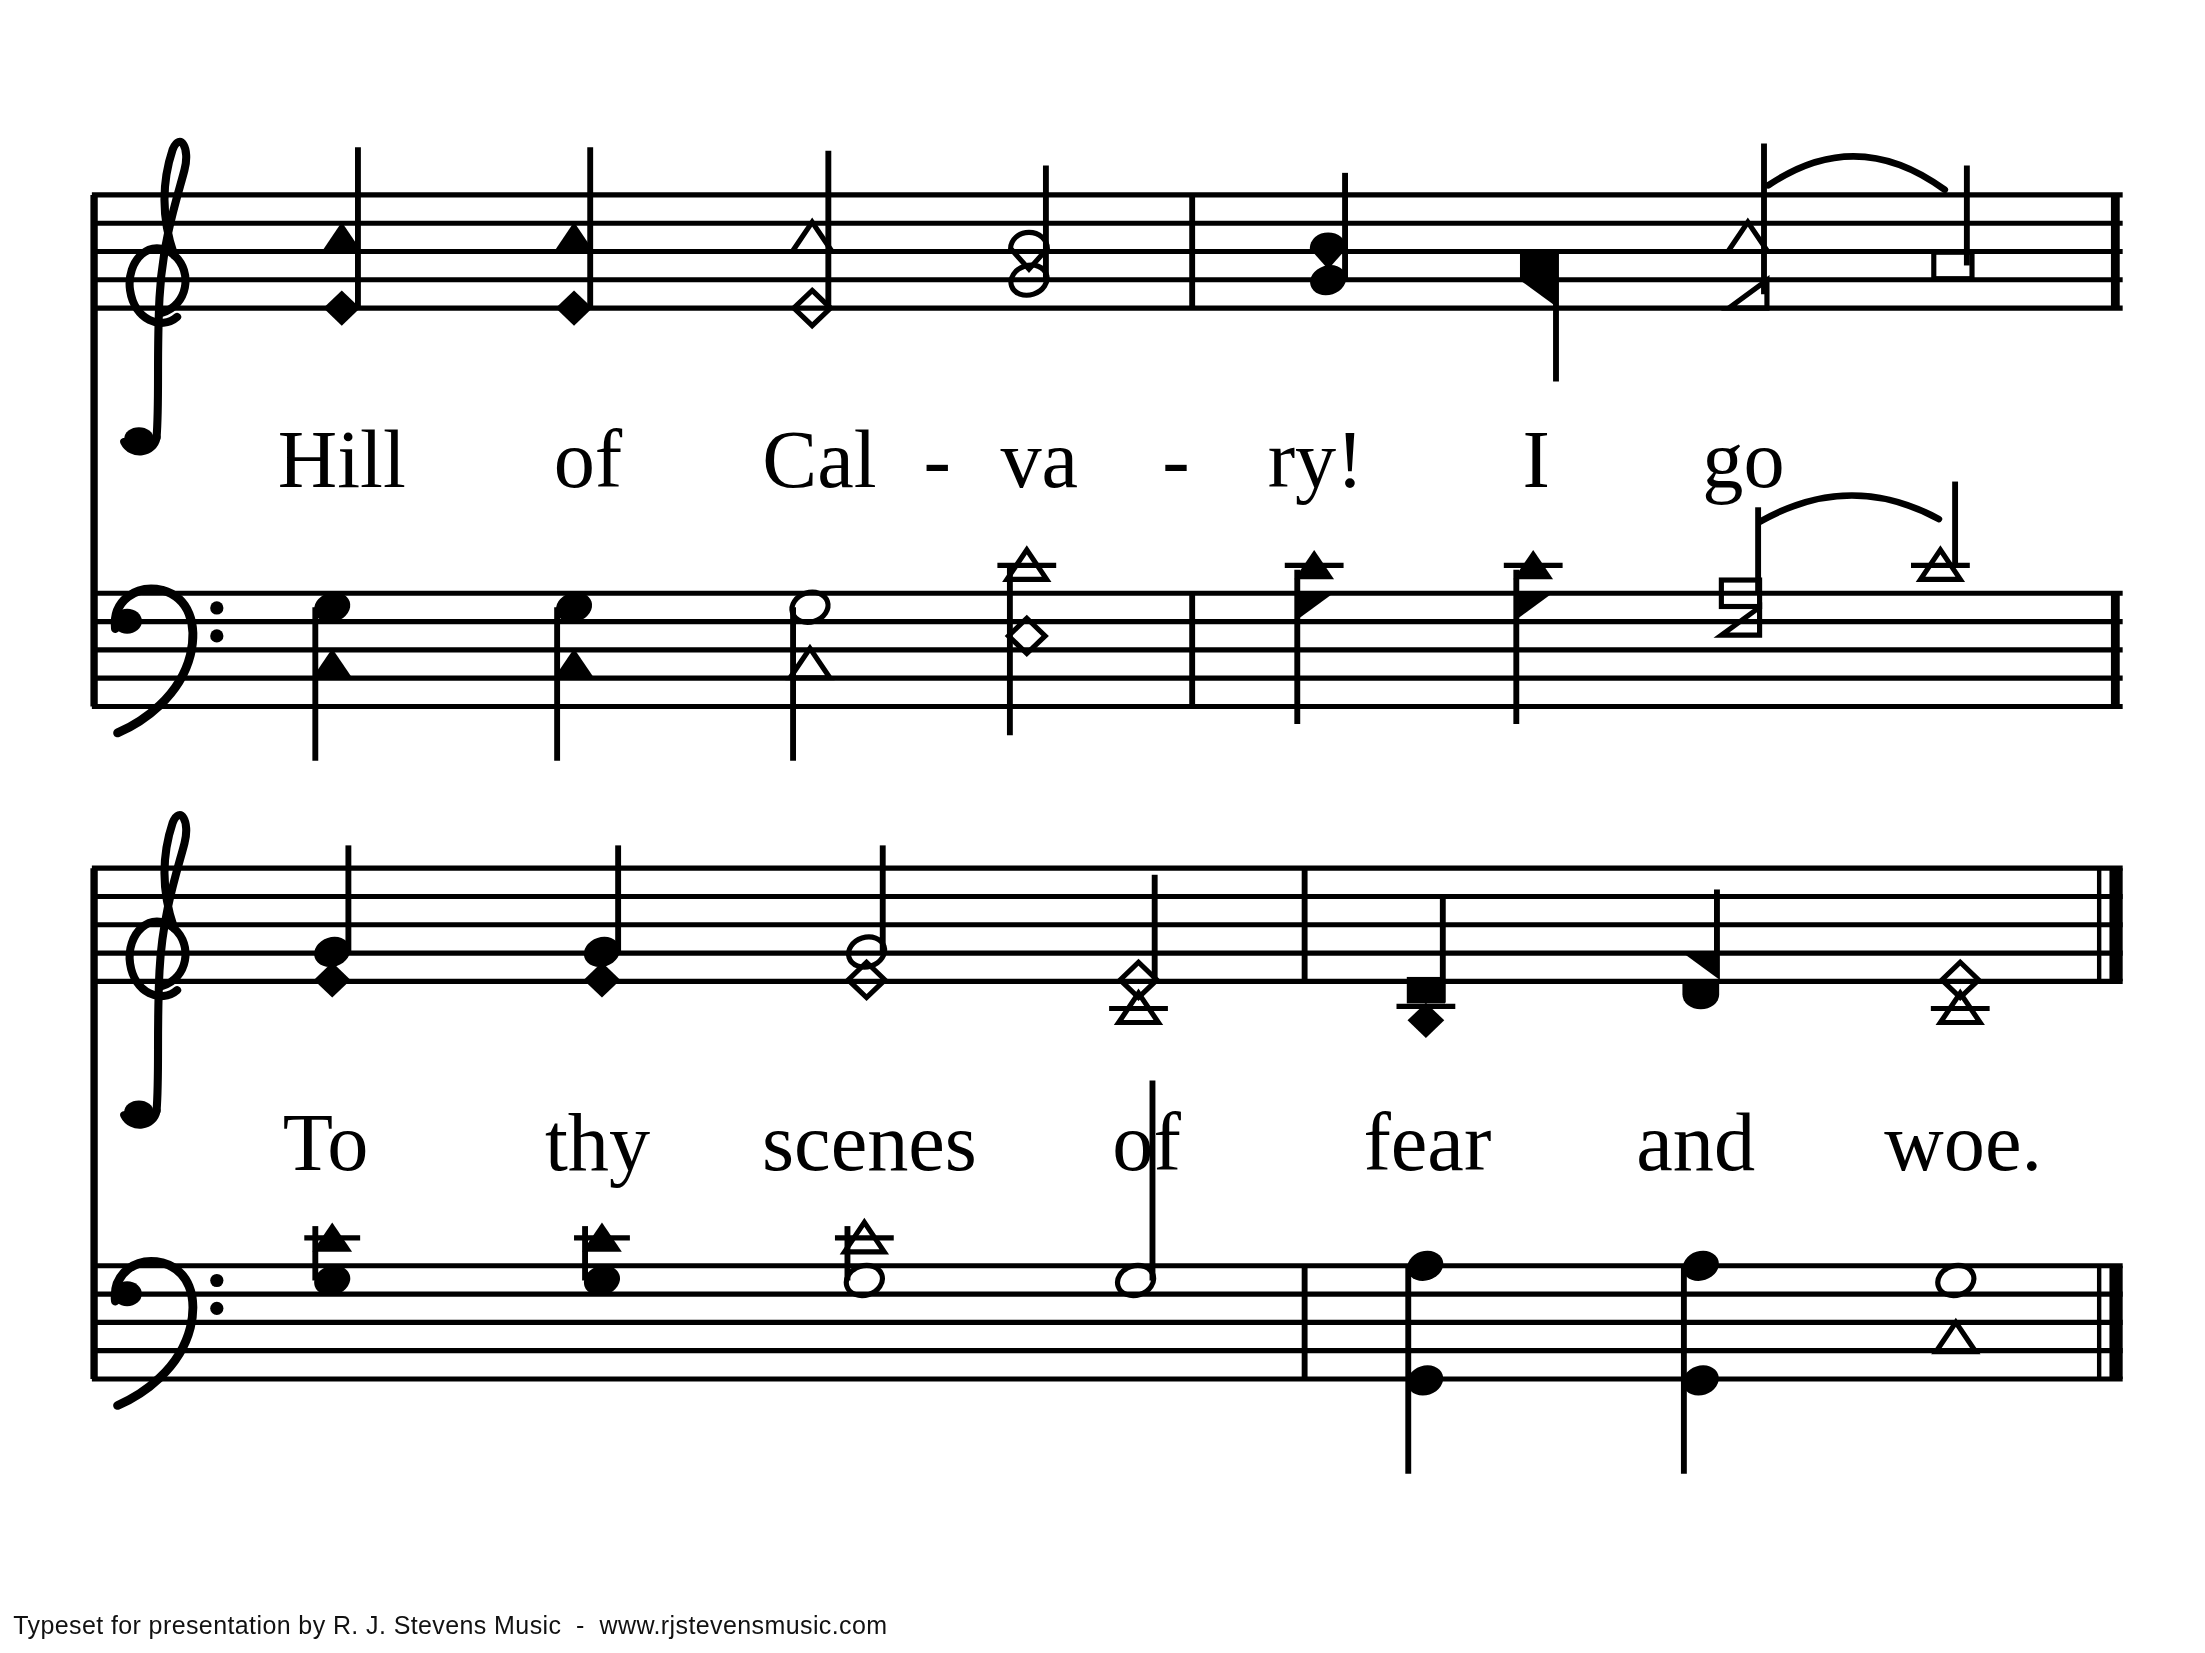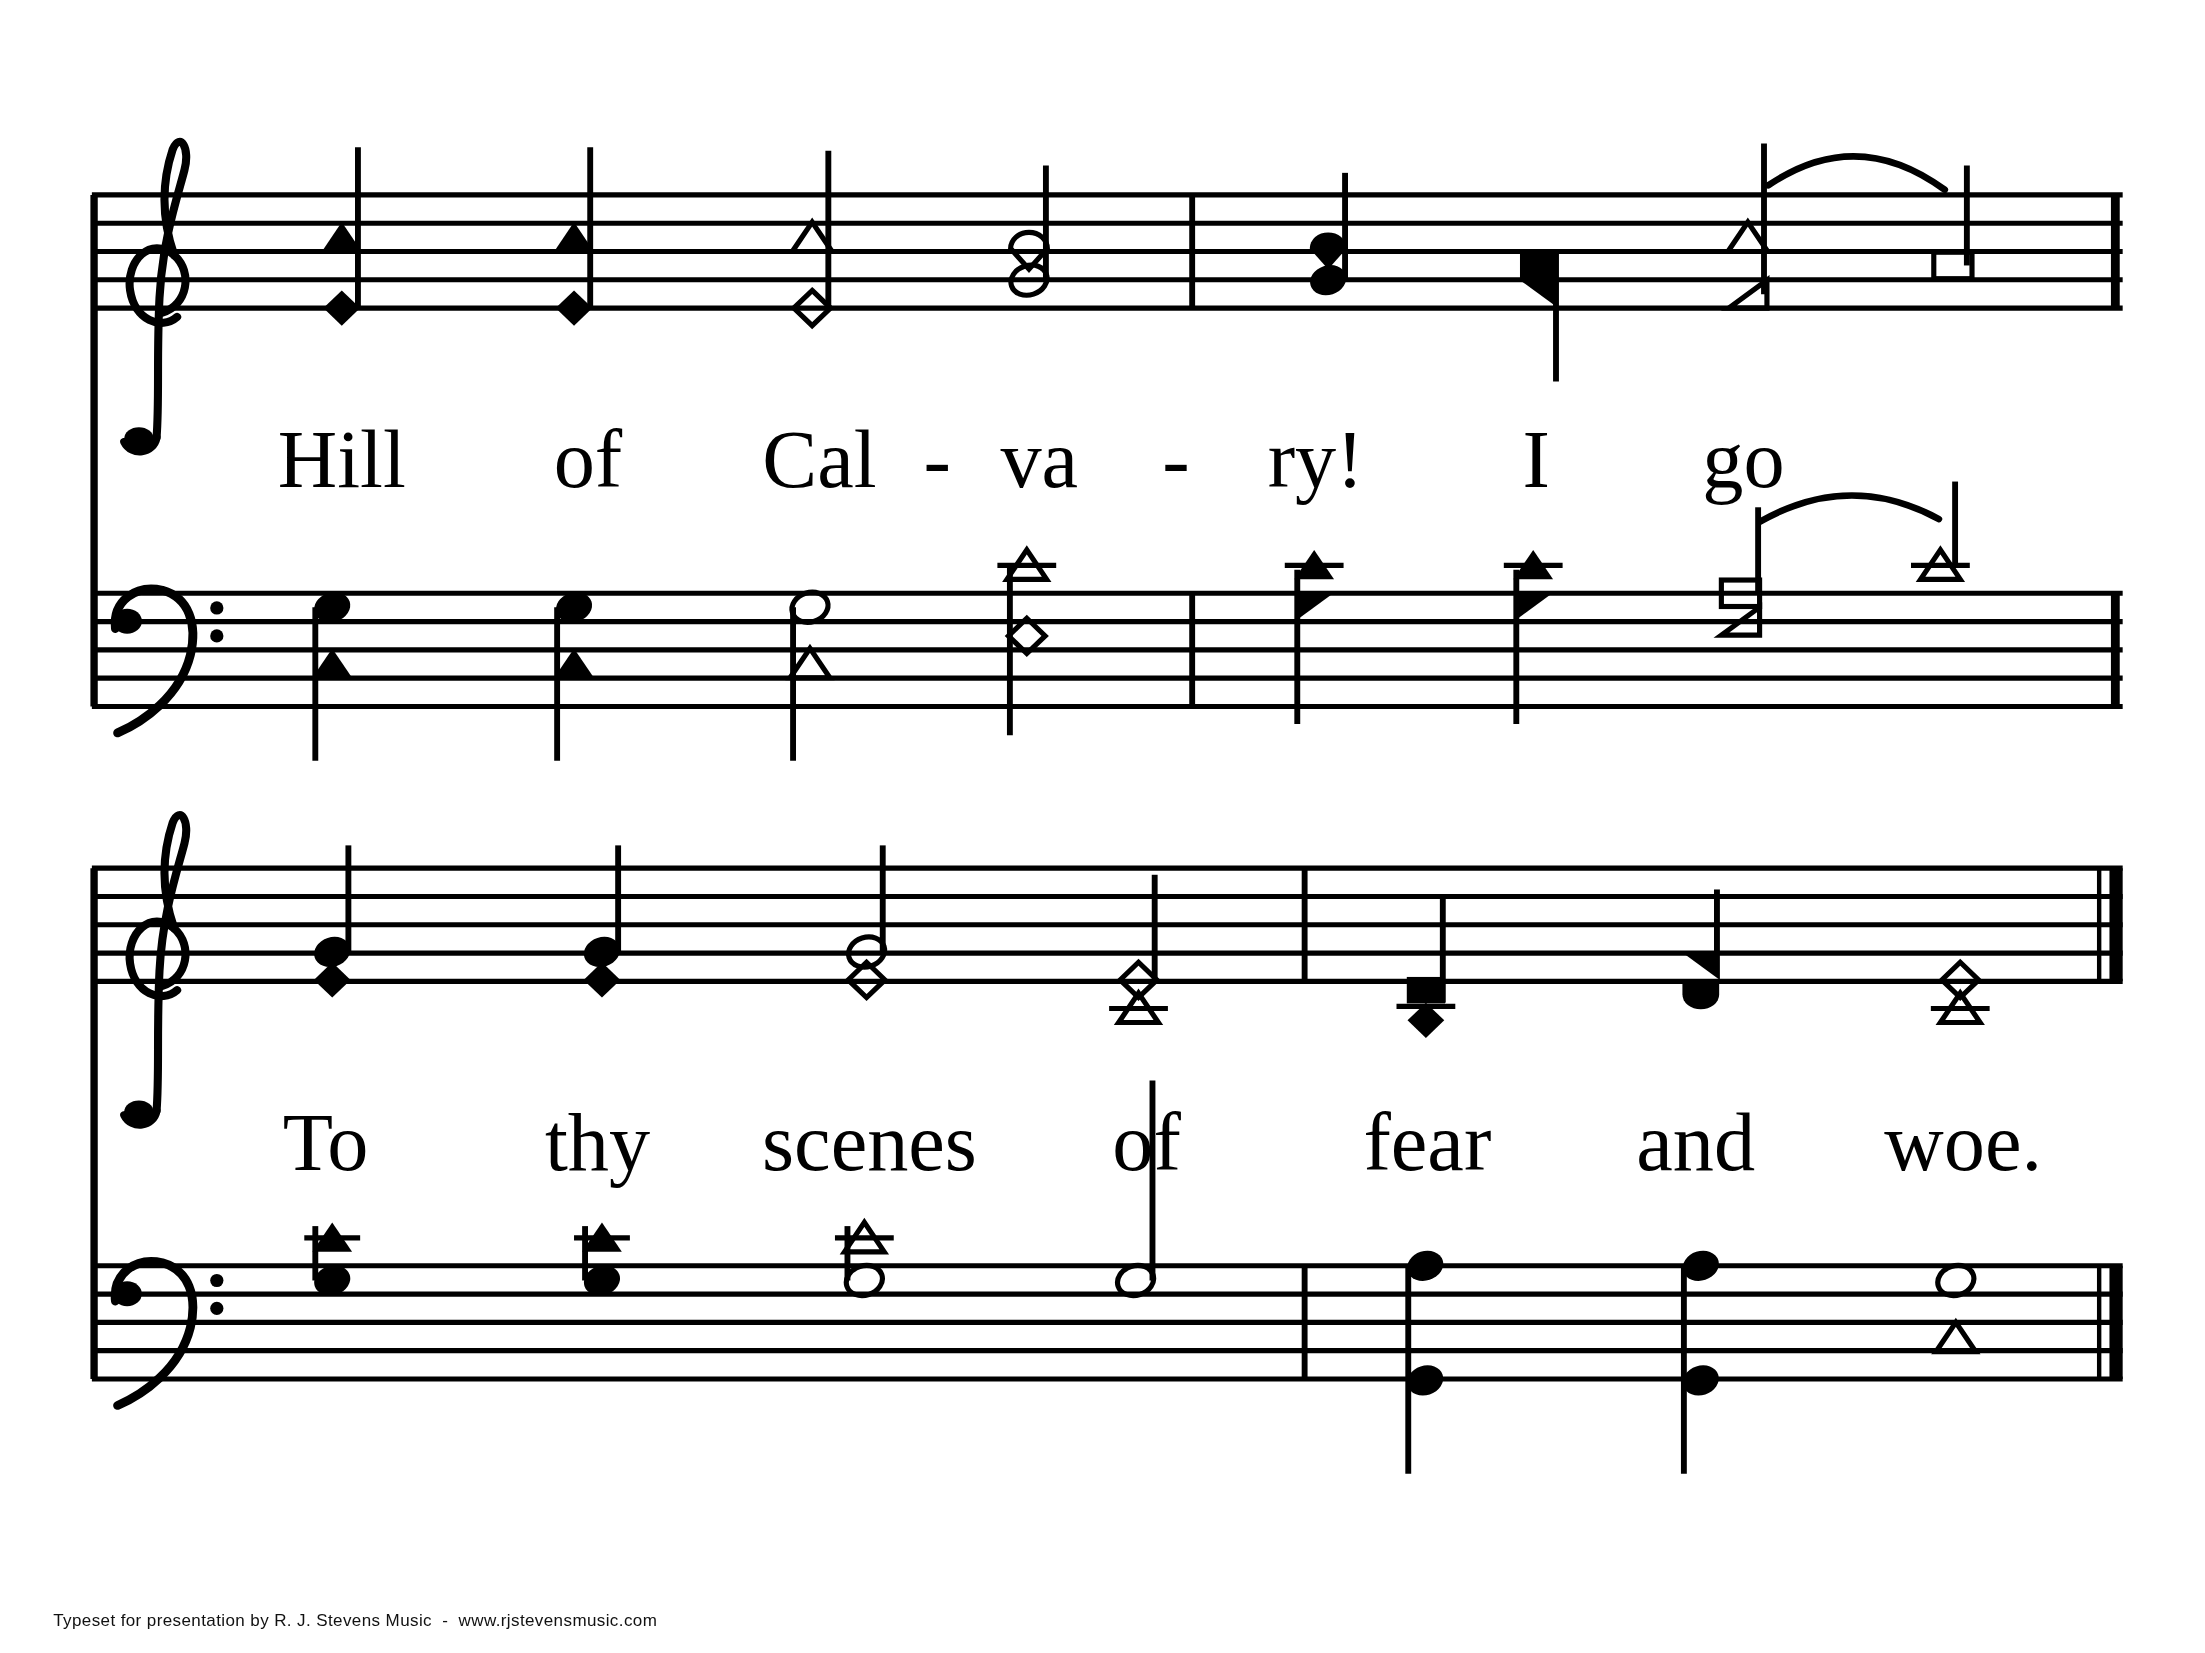--- a/index.html
+++ b/index.html
@@ -1,20 +1,20 @@
 <!DOCTYPE html>
 <html style="font-size:11.8px"><head>
 <meta charset="utf-8">
 <style>
   html,body{margin:0;padding:0;background:#ffffff;}
   .page{position:relative;width:2205px;height:1654px;background:#ffffff;overflow:hidden;
         font-family:"Liberation Serif", serif;padding-left:8px;}
   .score-svg{position:absolute;left:0;top:0;width:2205px;height:1654px;}
   .footer-credit{position:absolute;left:13.2px;top:1611px;font-family:"Liberation Sans",sans-serif;
-        font-size:17px;font-weight:400;color:#111;letter-spacing:0.4px;white-space:pre;margin-left:40px;}
+        font-size:25px;font-weight:400;color:#111;letter-spacing:0.4px;white-space:pre;}
 </style>
 </head>
 <body>
 
 <div class="page">
   <svg class="score-svg" viewBox="0 0 3000 2250" xmlns="http://www.w3.org/2000/svg">
       <line x1="128" y1="265" x2="128" y2="961" stroke="#000000" stroke-width="10"></line>
       <line x1="125" y1="265" x2="2888" y2="265" stroke="#000000" stroke-width="7"></line>
       <line x1="125" y1="303.5" x2="2888" y2="303.5" stroke="#000000" stroke-width="7"></line>
       <line x1="125" y1="342" x2="2888" y2="342" stroke="#000000" stroke-width="7"></line>

